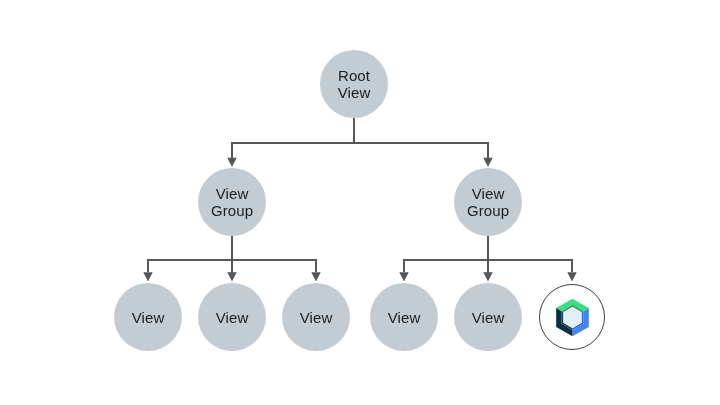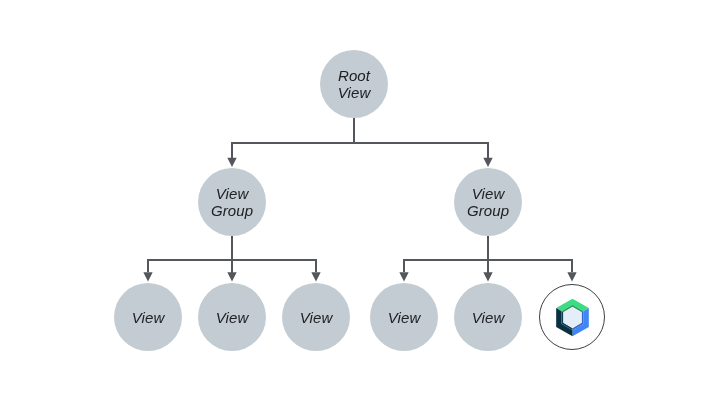--- a/index.html
+++ b/index.html
@@ -20,21 +20,20 @@
   body{
     background:#ffffff;
     font-family:"Liberation Sans", sans-serif;
   }
   .canvas{
     position:relative;
     width:720px;
     height:405px;
     background:var(--canvas-bg);
     overflow:hidden;
-    font-style:italic;
   }
   .connectors{
     position:absolute;
     left:0;top:0;
     width:720px;height:405px;
   }
   .node{
     position:absolute;
     width:68px;height:68px;
     border-radius:50%;

